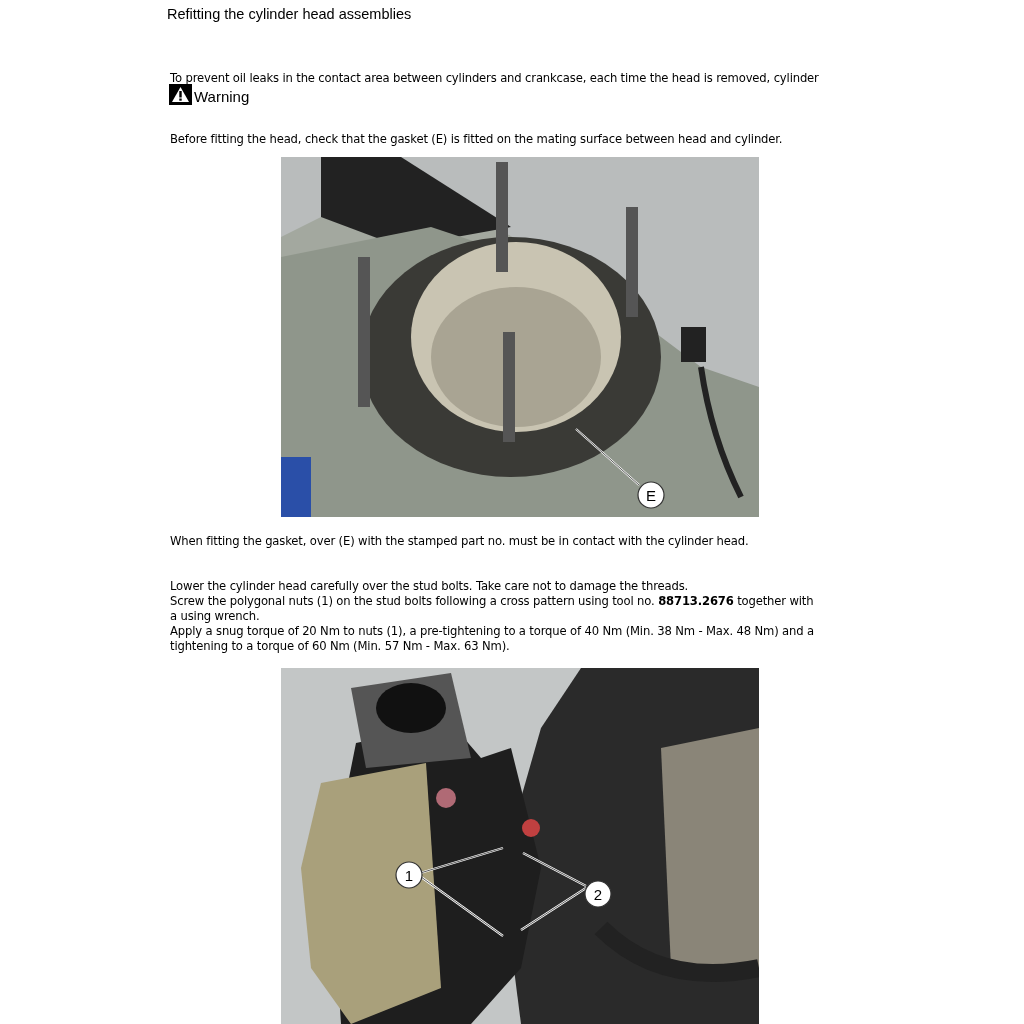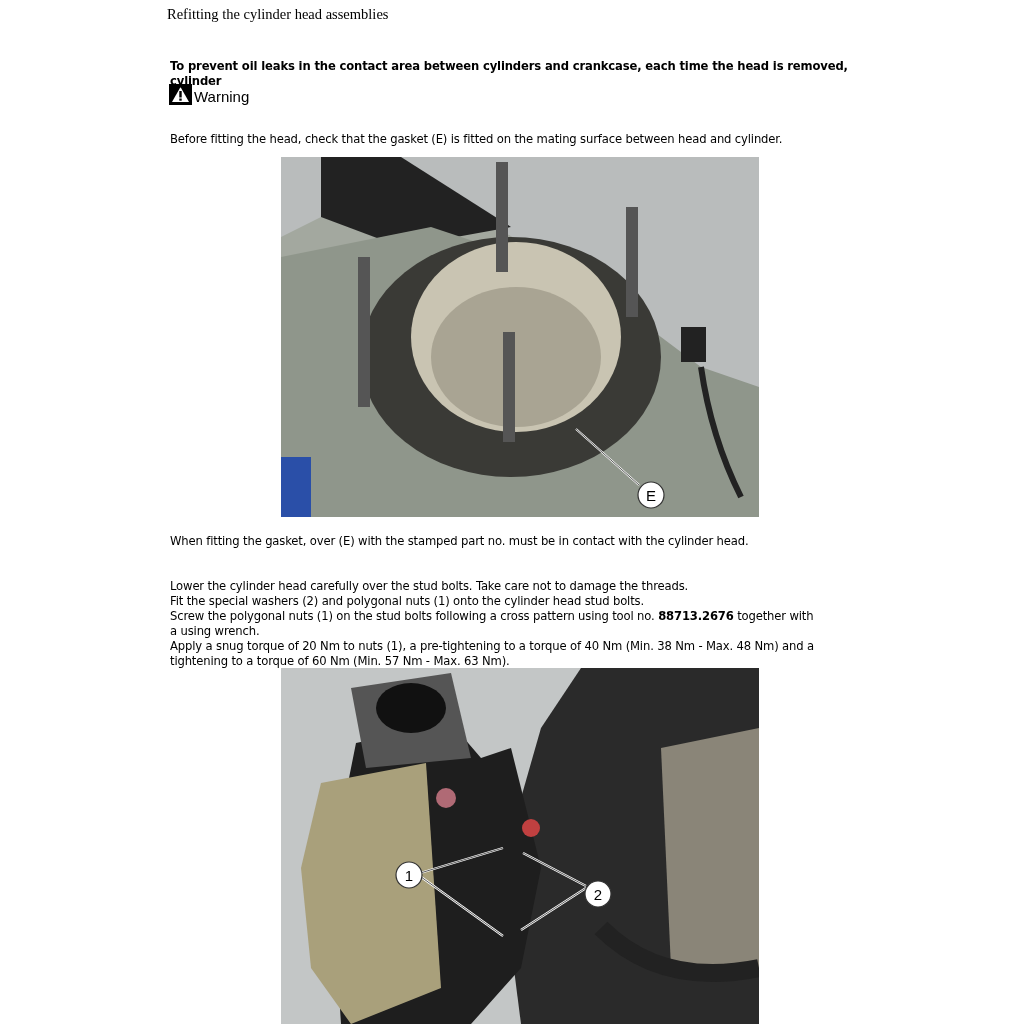--- a/index.html
+++ b/index.html
@@ -1,17 +1,17 @@
 <!DOCTYPE html>
 <html><head>
 <meta charset="utf-8">
 <style>
   html, body { margin: 0; padding: 0; background: #ffffff; }
   body { width: 1024px; height: 1024px; position: relative; overflow: hidden; color: #000; }
-  .title { position: absolute; left: 167px; top: 6px; font-family: Liberation Serif, serif; font-size: 14.5px; }
+  .title { position: absolute; left: 167px; top: 6px; font-family: Liberation Sans, sans-serif; font-size: 14.5px; }
   .warn-head { position: absolute; left: 169px; top: 44px; display: flex; align-items: flex-end; font-family: "Liberation Sans", sans-serif; font-size: 15px; margin-top: 40px; }
   .warn-icon { width: 23px; height: 21px; background: #000; display: flex; align-items: center; justify-content: center; margin-right: 2px; }
   .para { position: absolute; left: 170px; font-family: "DejaVu Sans", sans-serif; font-size: 11.6px; line-height: 15px; width: 720px; letter-spacing: -0.15px; }
   .para p { margin: 0; }
   .photo { position: absolute; left: 281px; width: 478px; overflow: hidden; }
   .photo svg { display: block; }
   .callout { font-family: "Liberation Sans", sans-serif; font-size: 15px; }
 </style>
 </head>
 <body>
@@ -22,21 +22,21 @@
   <span class="warn-icon">
     <svg width="19" height="17" viewBox="0 0 19 17">
         <polygon points="9.5,1 18,16 1,16" fill="#fff"></polygon>
         <rect x="8.3" y="5" width="2.4" height="6.5" fill="#000"></rect>
         <rect x="8.3" y="12.5" width="2.4" height="2.2" fill="#000"></rect>
       </svg>
   </span>
   <span>Warning</span>
 </div>
 
-<div class="para" style="top:59px;font-weight:bold;">
+<div class="para" style="top:71px;">
   <p>To prevent oil leaks in the contact area between cylinders and crankcase, each time the head is removed, cylinder</p>
 </div>
 
 <div class="para" style="top:132px;">Before fitting the head, check that the gasket (E) is fitted on the mating surface between head and cylinder.</div>
 
 <div class="photo" style="top:157px; height:360px;">
   <svg width="478" height="360" viewBox="0 0 478 360">
     <rect width="478" height="360" fill="#b9bcbc"></rect>
     <polygon points="0,80 60,50 200,60 340,150 400,230 478,250 478,360 0,360" fill="#a3a89f"></polygon>
     <polygon points="40,0 120,0 230,70 120,90 40,60" fill="#222"></polygon>
@@ -55,21 +55,20 @@
     <line x1="295" y1="272" x2="358" y2="328" stroke="#333" stroke-width="0.8"></line>
     <circle cx="370" cy="338" r="13" fill="#fff" stroke="#333" stroke-width="1.2"></circle>
     <text x="370" y="344" text-anchor="middle" class="callout">E</text>
   </svg>
 </div>
 
 <div class="para" style="top:534px;">When fitting the gasket, over (E) with the stamped part no. must be in contact with the cylinder head.</div>
 
 <div class="para" style="top:567px;margin-top:12px;">
   <p>Lower the cylinder head carefully over the stud bolts. Take care not to damage the threads.</p>
-  <p>Fit the special washers (2) and polygonal nuts (1) onto the cylinder head stud bolts.</p>
   <p><span>Screw the polygonal nuts (1) on the stud bolts following a cross pattern using tool no. </span><b>88713.2676</b><span> together with</span></p>
   <p>a using wrench.</p>
   <p>Apply a snug torque of 20 Nm to nuts (1), a pre-tightening to a torque of 40 Nm (Min. 38 Nm - Max. 48 Nm) and a</p>
   <p>tightening to a torque of 60 Nm (Min. 57 Nm - Max. 63 Nm).</p>
 </div>
 
 <div class="photo" style="top:668px; height:356px;">
   <svg width="478" height="356" viewBox="0 0 478 356">
     <rect width="478" height="356" fill="#c3c6c6"></rect>
     <polygon points="300,0 478,0 478,356 240,356 220,200 260,60" fill="#2a2a2a"></polygon>

